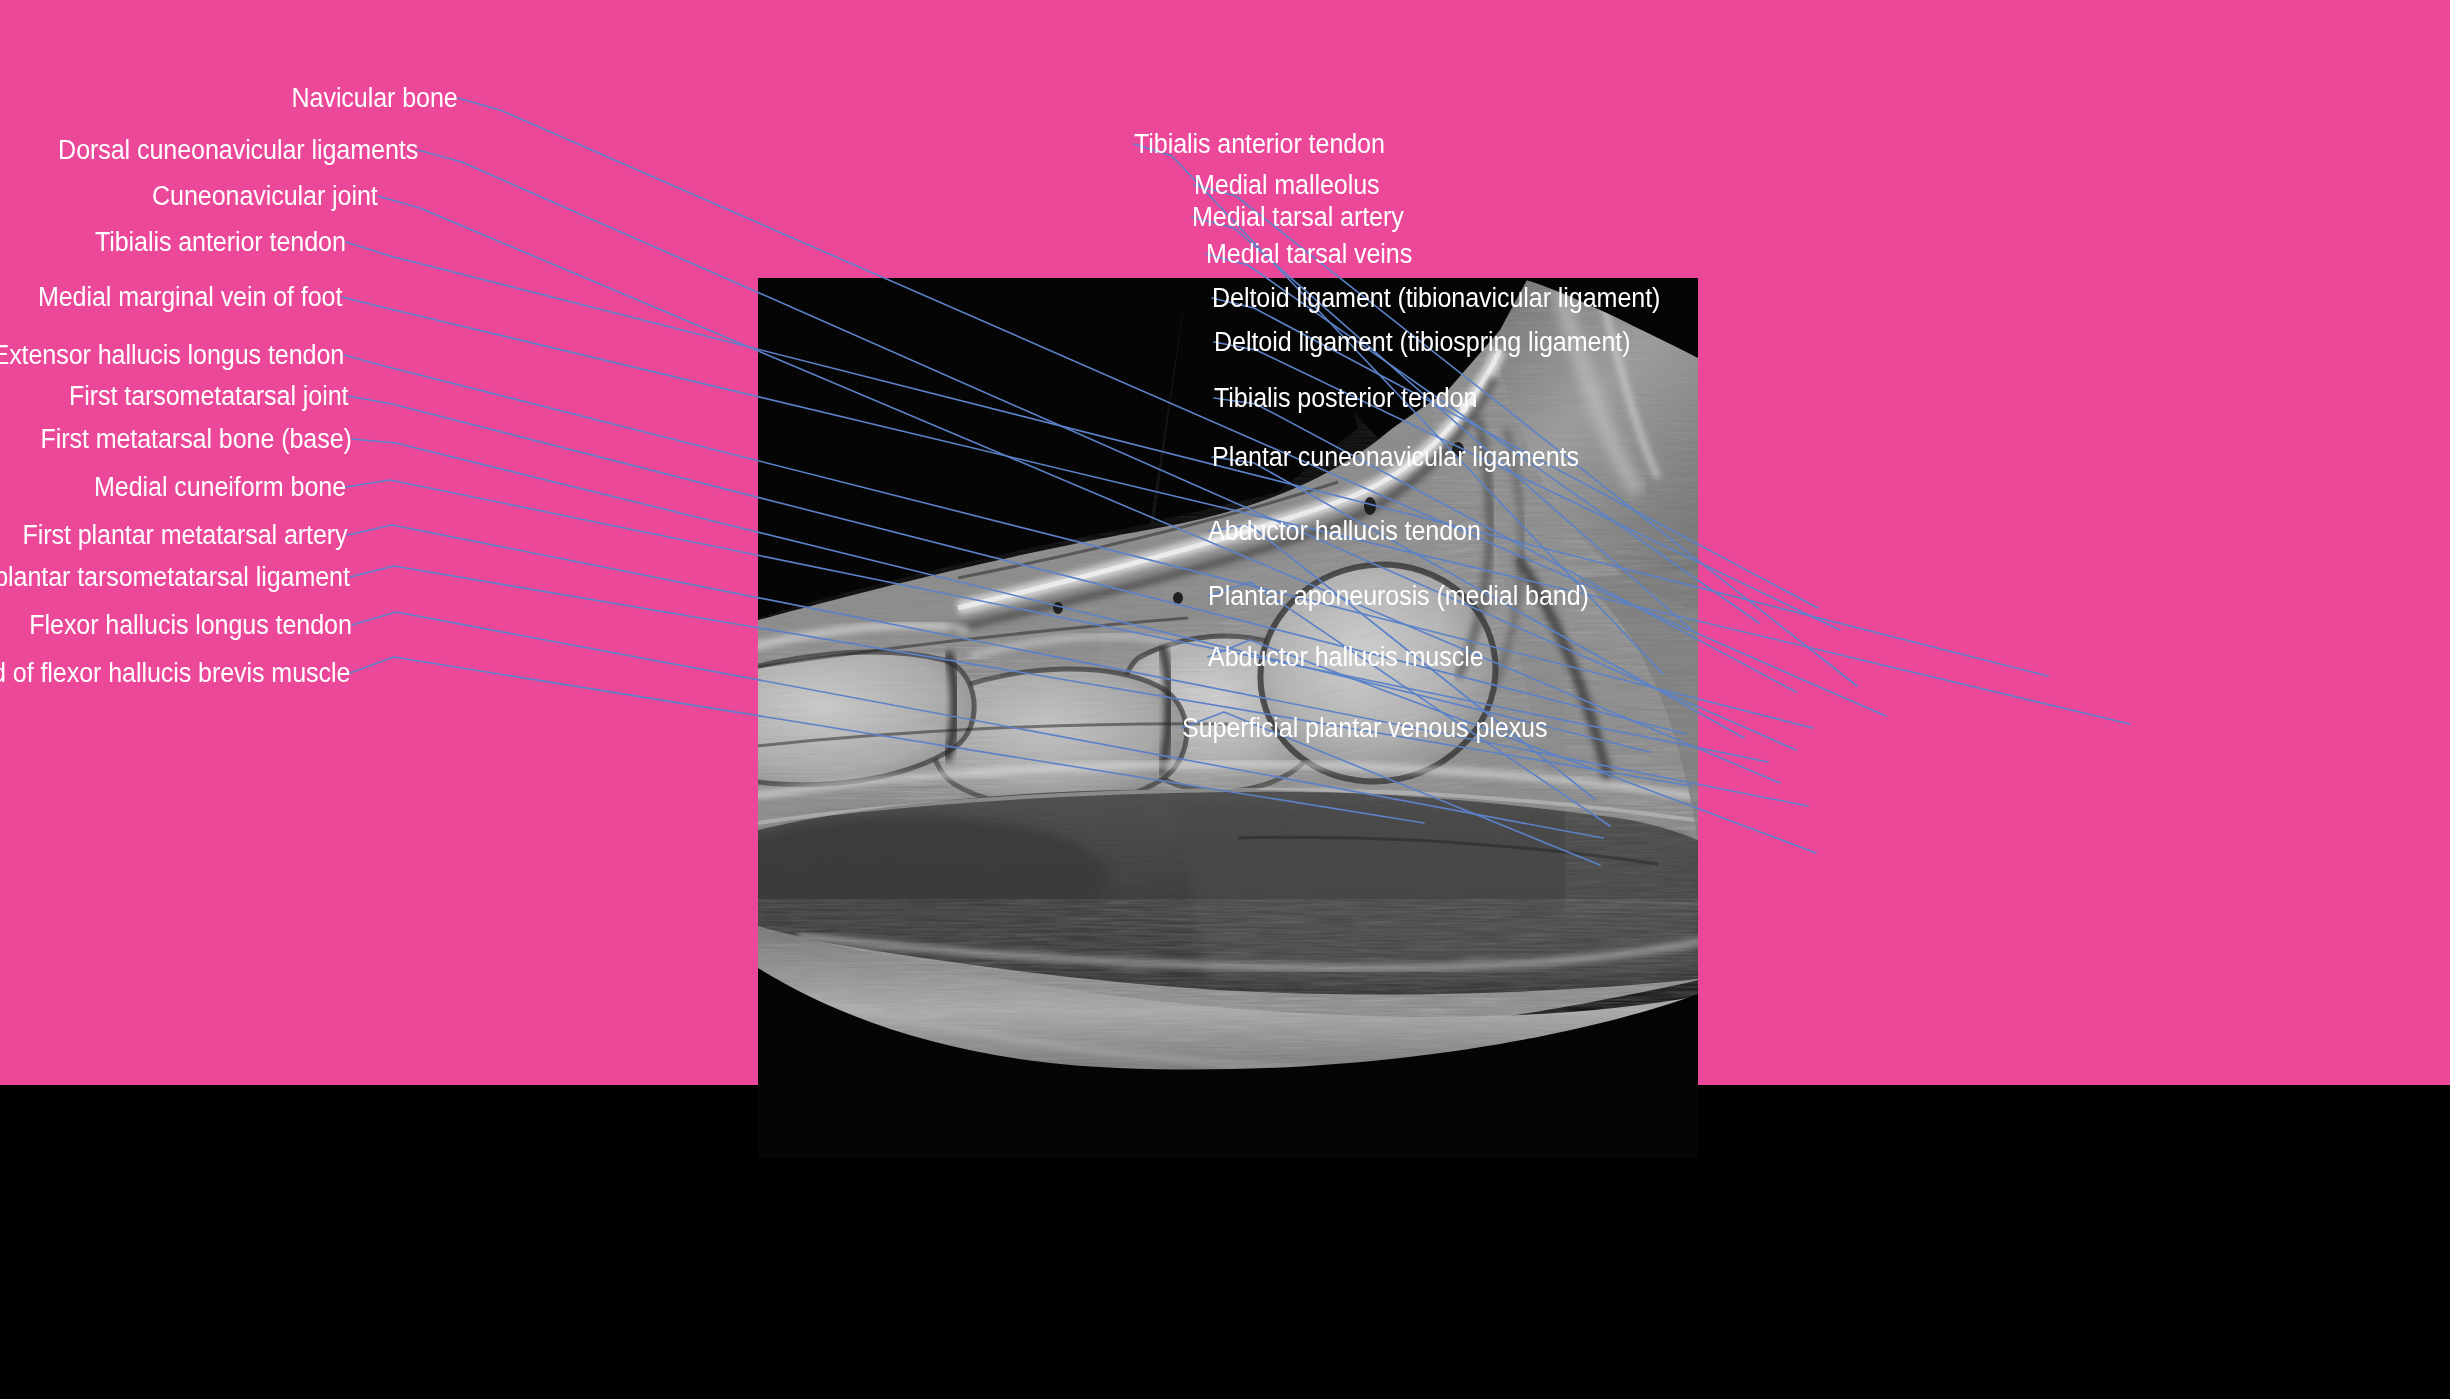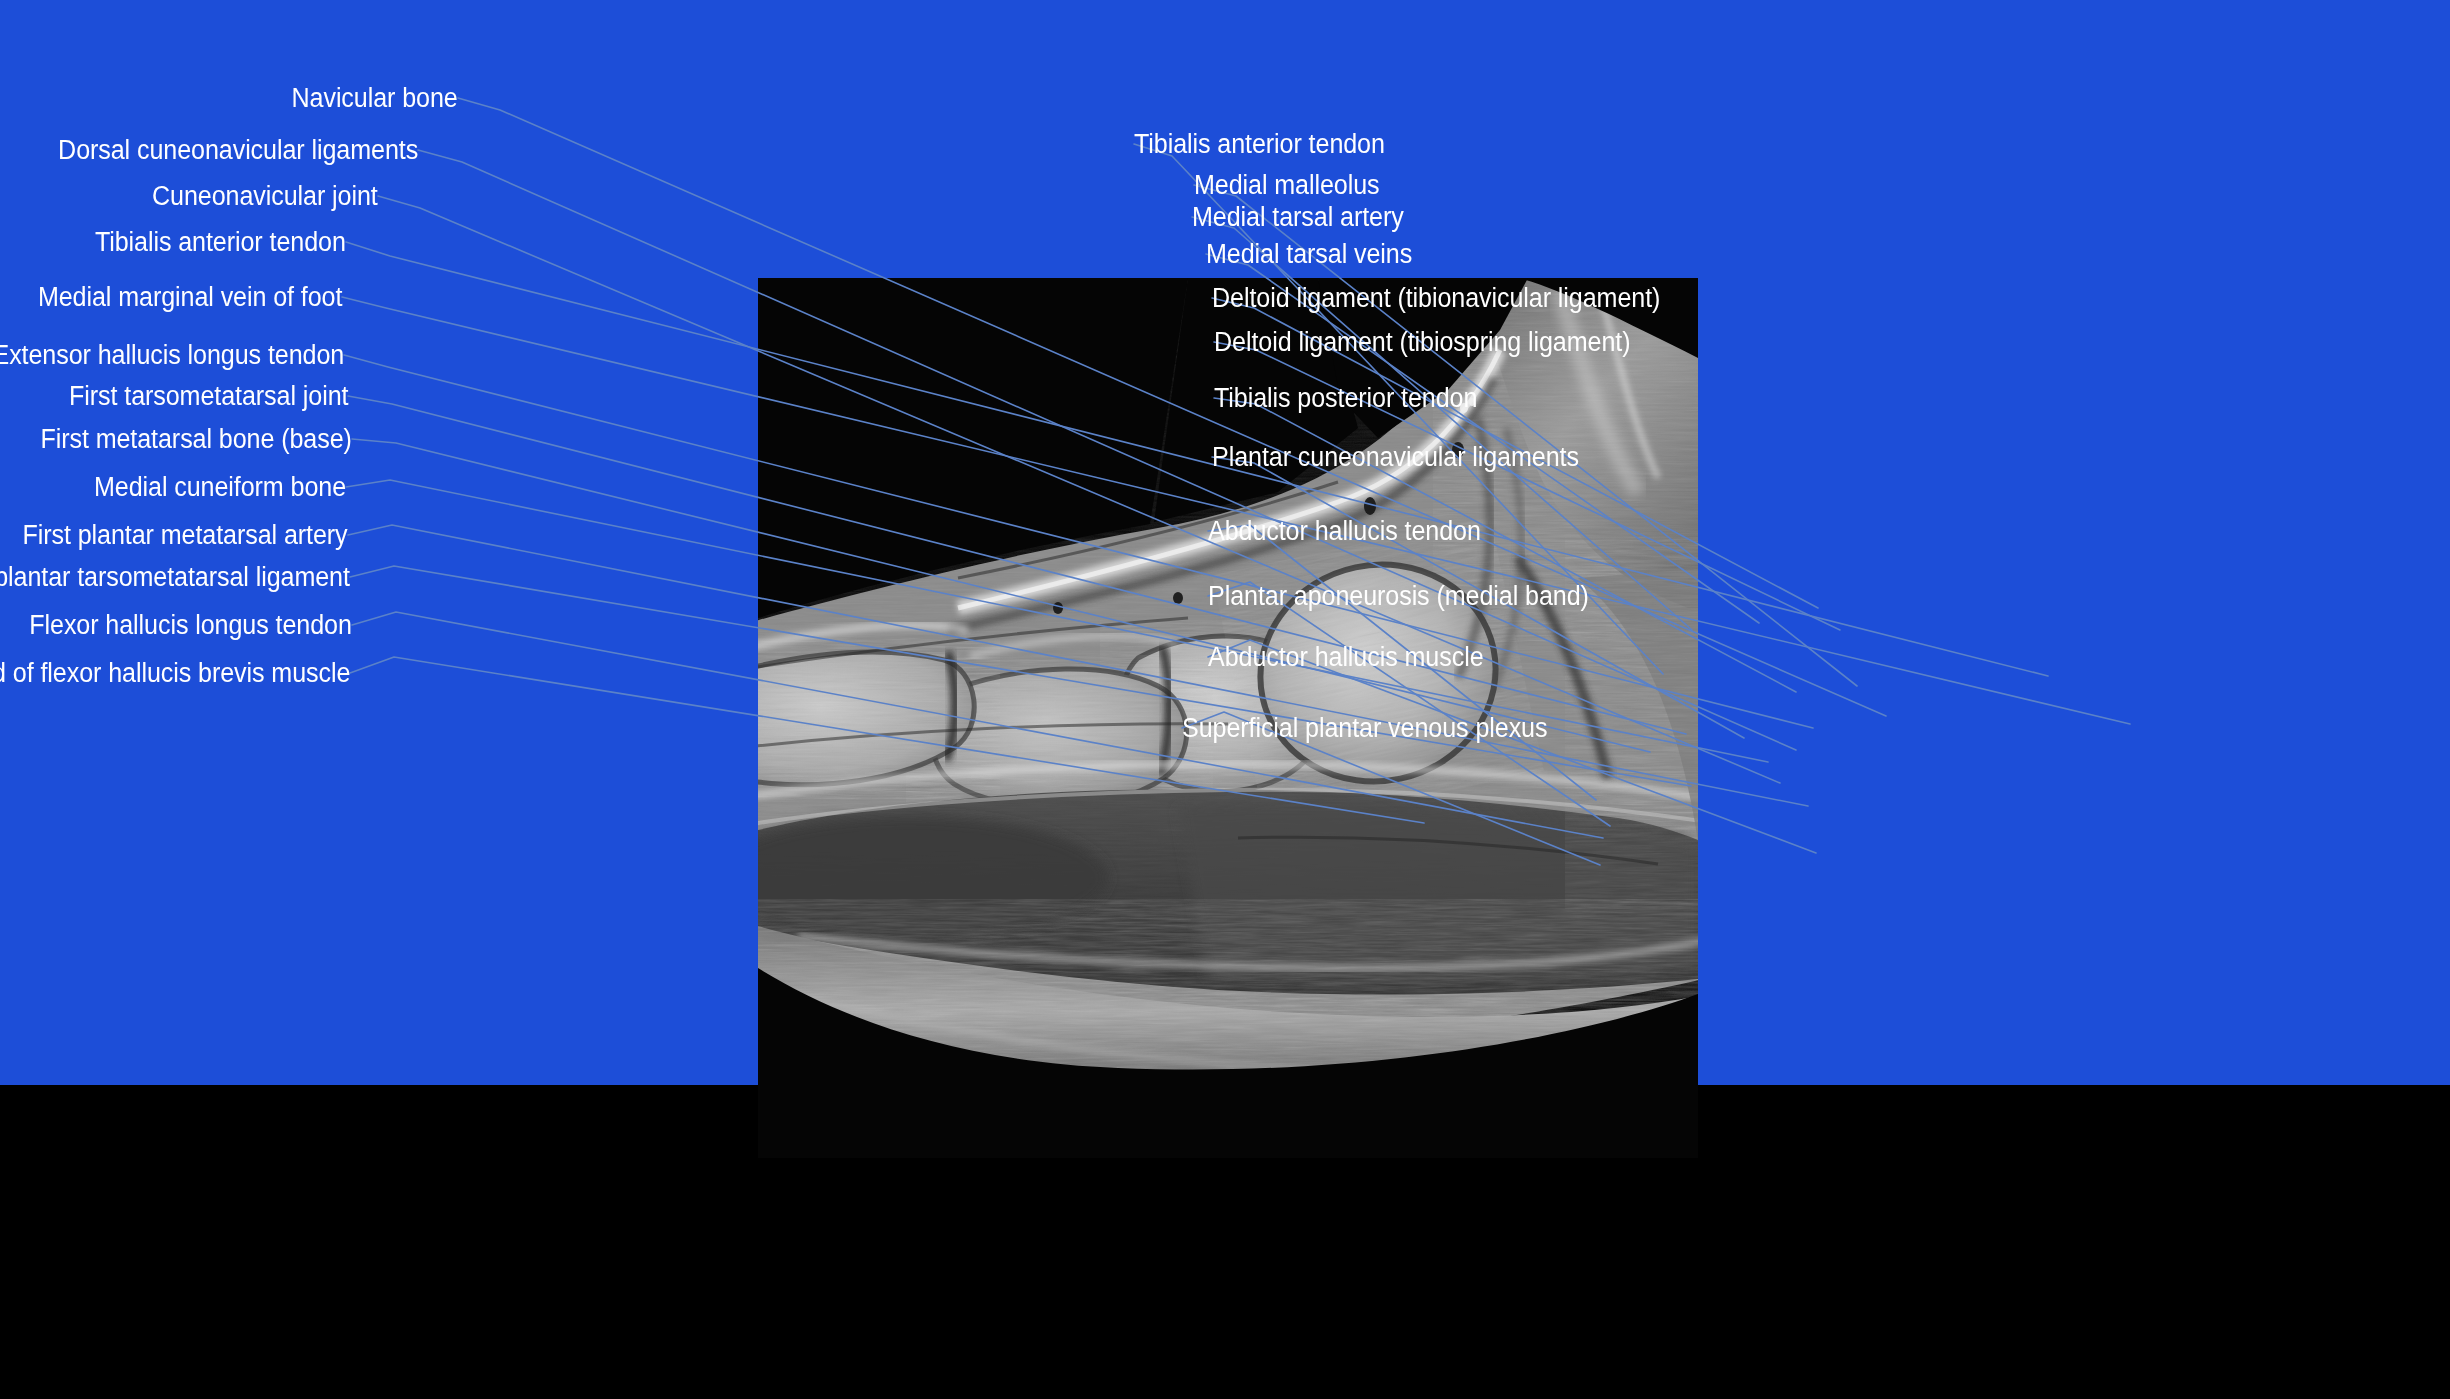--- a/index.html
+++ b/index.html
@@ -11,21 +11,21 @@
   body {
     width: 2450px;
     height: 1399px;
     overflow: hidden;
     font-family: "Liberation Sans", "DejaVu Sans", sans-serif;
   }
   #stage {
     position: relative;
     width: 2450px;
     height: 1085px;
-    background: #1d4ed8;
+    background: #ec4899;
   }
   
   #mri-panel {
     position: absolute;
     left: 758px;
     top: 278px;
     width: 940px;
     height: 880px;
     overflow: hidden;
     background: #000;

